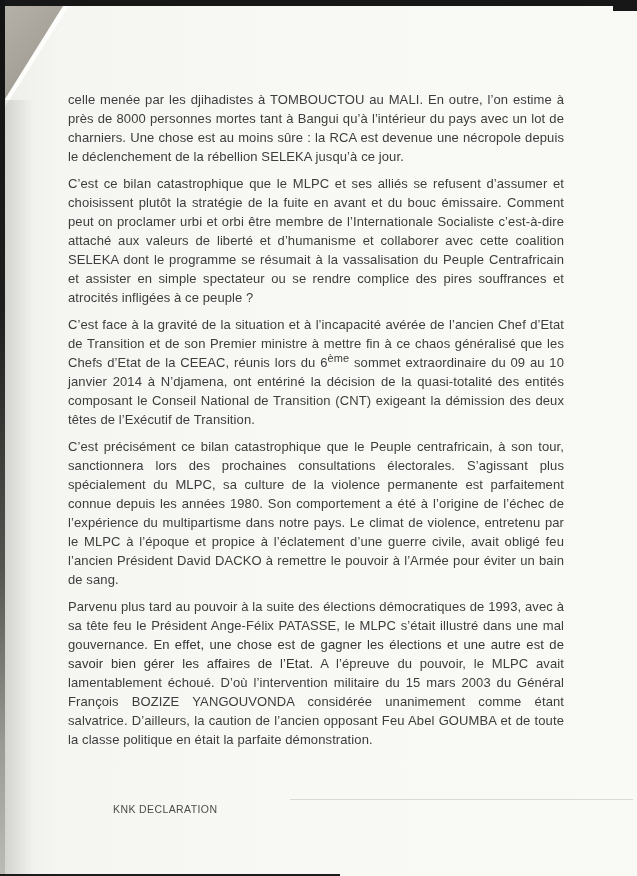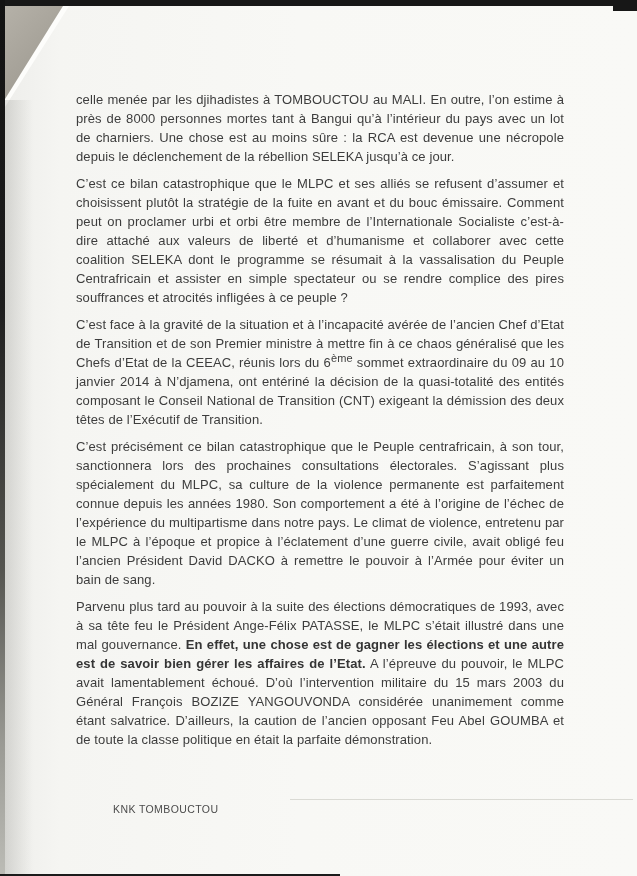--- a/index.html
+++ b/index.html
@@ -44,23 +44,23 @@
   }
   
   .content {
     position: absolute; left: 68px; top: 90px; width: 496px;
     color: #3d3d3d;
     font-size: 13px;
     line-height: 19px;
     text-align: justify;
     letter-spacing: 0.1px;
   }
-  .content p { margin: 0 0 8px 8px; }
+  .content p { margin: 0 0 8px 0; }
   .content sup { font-size: 11px; line-height: 0; vertical-align: super; }
-  .content strong { font-weight: bold; color: #353535; }
+  .content strong { font-weight: normal; color: #353535; }
   .footer-rule {
     position: absolute; left: 290px; top: 799px; width: 343px; height: 1px;
     background: #dadad4;
   }
   .footer {
     position: absolute; left: 113px; top: 803px;
     font-size: 10.5px; color: #4b4b4b; letter-spacing: 0.4px;
   }
 </style>
 </head>
@@ -76,14 +76,14 @@
 
   <div class="content">
     <p>celle menée par les djihadistes à TOMBOUCTOU au MALI. En outre, l’on estime à près de 8000 personnes mortes tant à Bangui qu’à l’intérieur du pays avec un lot de charniers. Une chose est au moins sûre : la RCA est devenue une nécropole depuis le déclenchement de la rébellion SELEKA jusqu’à ce jour.</p>
     <p>C’est ce bilan catastrophique que le MLPC et ses alliés se refusent d’assumer et choisissent plutôt la stratégie de la fuite en avant et du bouc émissaire. Comment peut on proclamer urbi et orbi être membre de l’Internationale Socialiste c’est-à-dire attaché aux valeurs de liberté et d’humanisme et collaborer avec cette coalition SELEKA dont le programme se résumait à la vassalisation du Peuple Centrafricain et assister en simple spectateur ou se rendre complice des pires souffrances et atrocités infligées à ce peuple ?</p>
     <p><span>C’est face à la gravité de la situation et à l’incapacité avérée de l’ancien Chef d’Etat de Transition et de son Premier ministre à mettre fin à ce chaos généralisé que les Chefs d’Etat de la CEEAC, réunis lors du 6</span><sup>ème</sup><span> sommet extraordinaire du 09 au 10 janvier 2014 à N’djamena, ont entériné la décision de la quasi-totalité des entités composant le Conseil National de Transition (CNT) exigeant la démission des deux têtes de l’Exécutif de Transition.</span></p>
     <p>C’est précisément ce bilan catastrophique que le Peuple centrafricain, à son tour, sanctionnera lors des prochaines consultations électorales. S’agissant plus spécialement du MLPC, sa culture de la violence permanente est parfaitement connue depuis les années 1980. Son comportement a été à l’origine de l’échec de l’expérience du multipartisme dans notre pays. Le climat de violence, entretenu par le MLPC à l’époque et propice à l’éclatement d’une guerre civile, avait obligé feu l’ancien Président David DACKO à remettre le pouvoir à l’Armée pour éviter un bain de sang.</p>
     <p><span>Parvenu plus tard au pouvoir à la suite des élections démocratiques de 1993, avec à sa tête feu le Président Ange-Félix PATASSE, le MLPC s’était illustré dans une mal gouvernance. </span><strong>En effet, une chose est de gagner les élections et une autre est de savoir bien gérer les affaires de l’Etat.</strong><span> A l’épreuve du pouvoir, le MLPC avait lamentablement échoué. D’où l’intervention militaire du 15 mars 2003 du Général François BOZIZE YANGOUVONDA considérée unanimement comme étant salvatrice. D’ailleurs, la caution de l’ancien opposant Feu Abel GOUMBA et de toute la classe politique en était la parfaite démonstration.</span></p>
   </div>
 
   <div class="footer-rule"></div>
-  <div class="footer">KNK TOMBOUCTOU</div>
+  <div class="footer">KNK DECLARATION</div>
 </div>
 
 </body></html>

